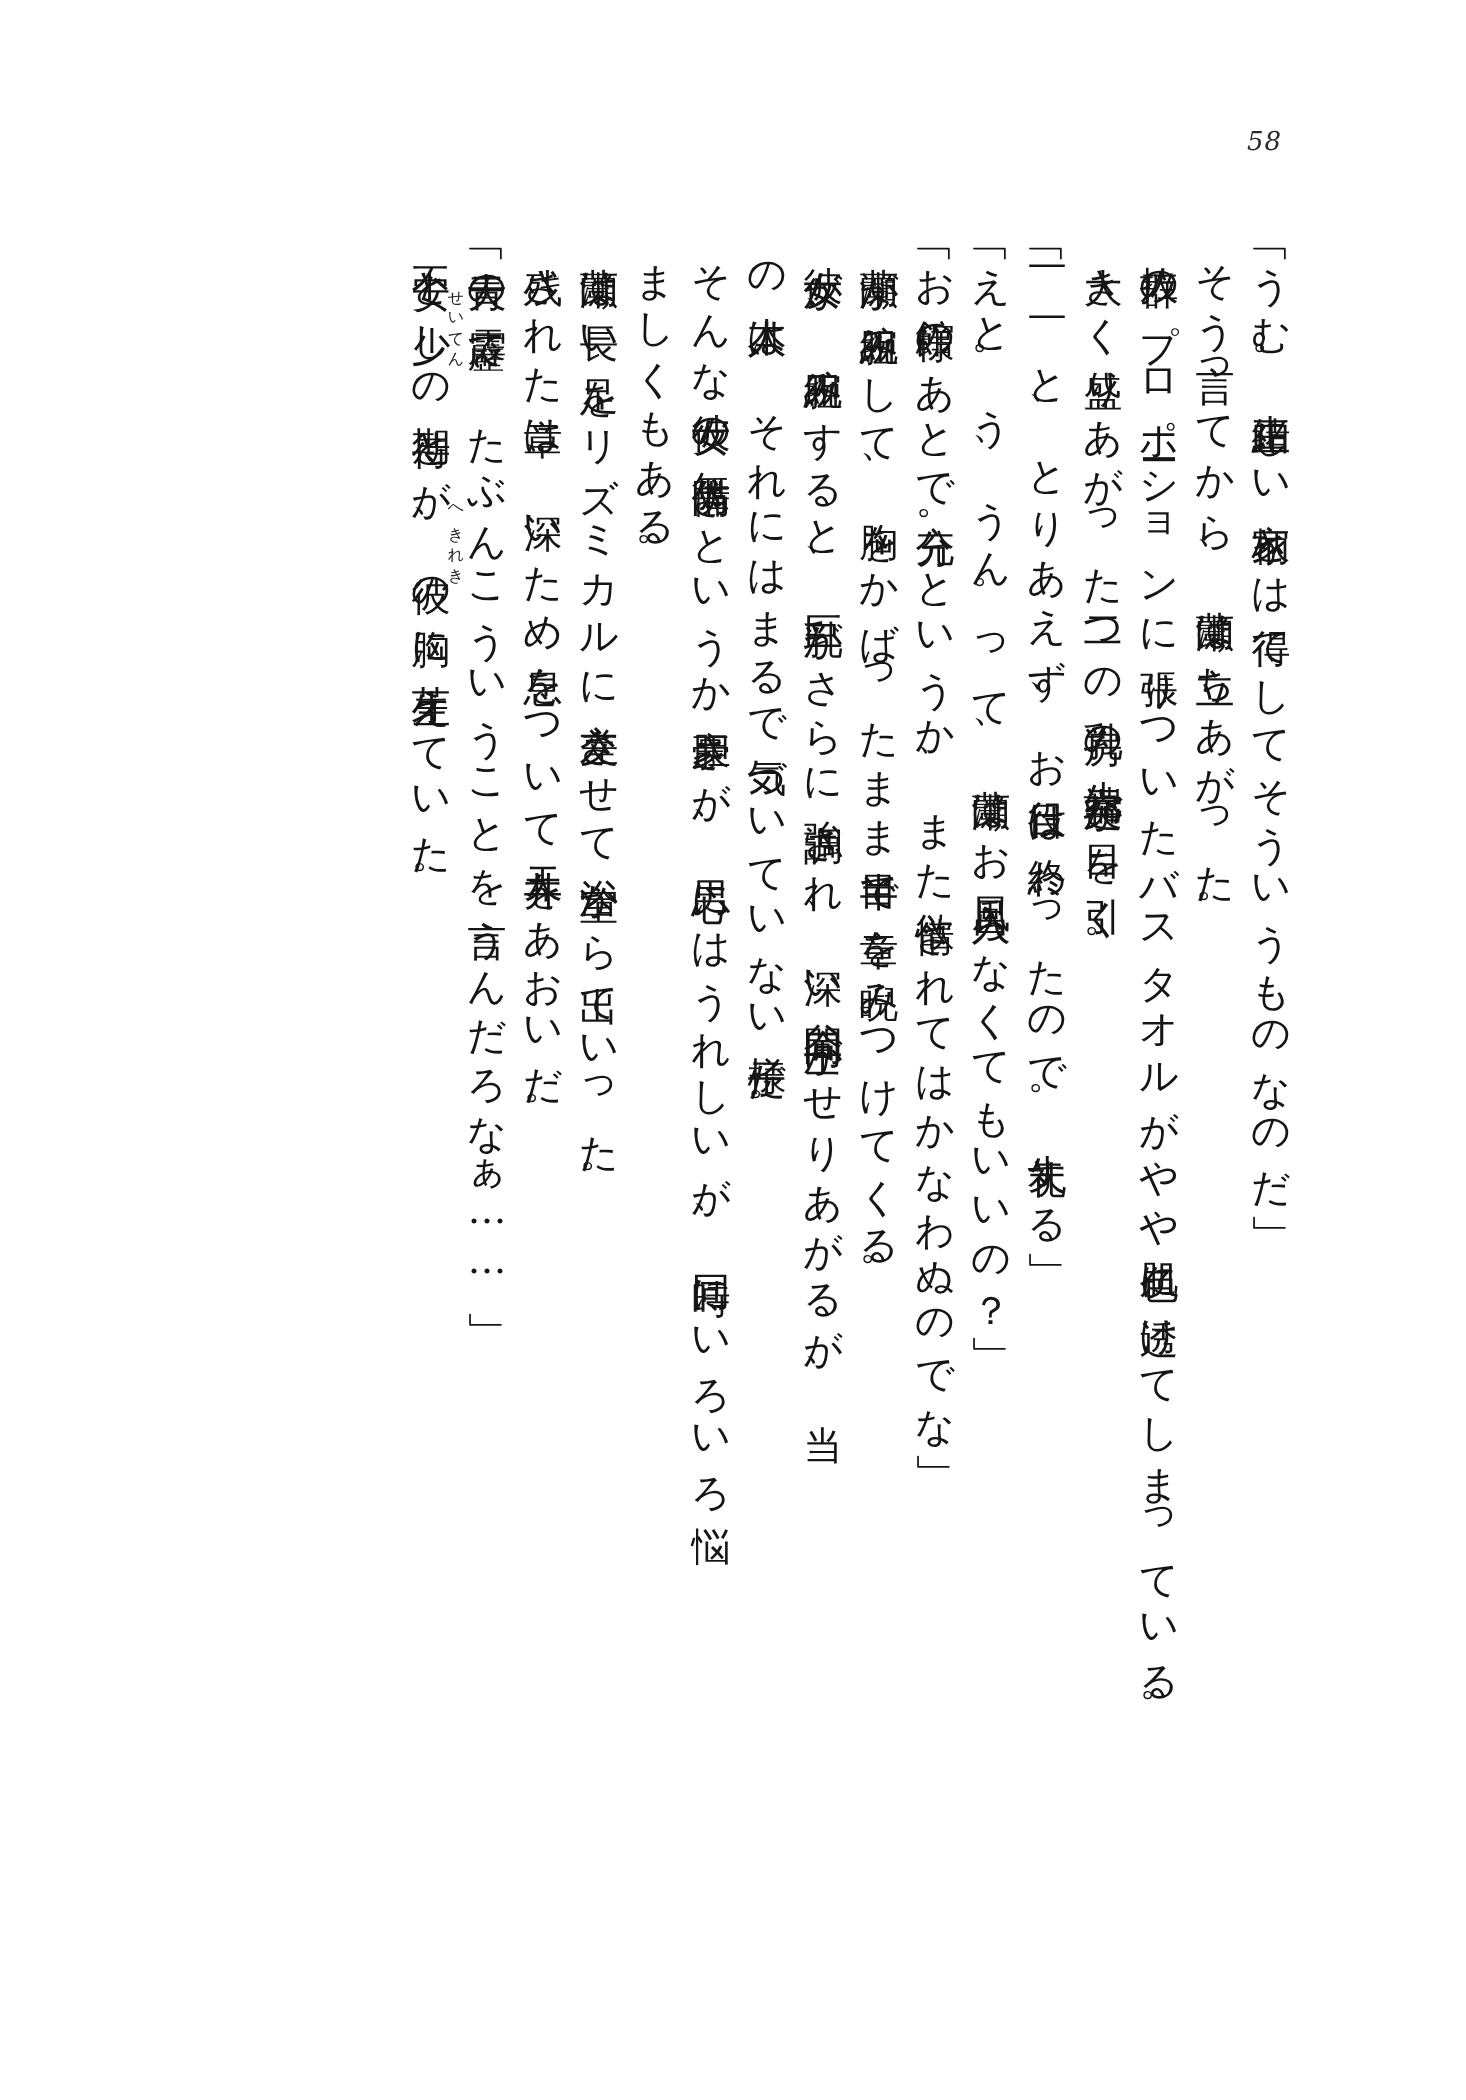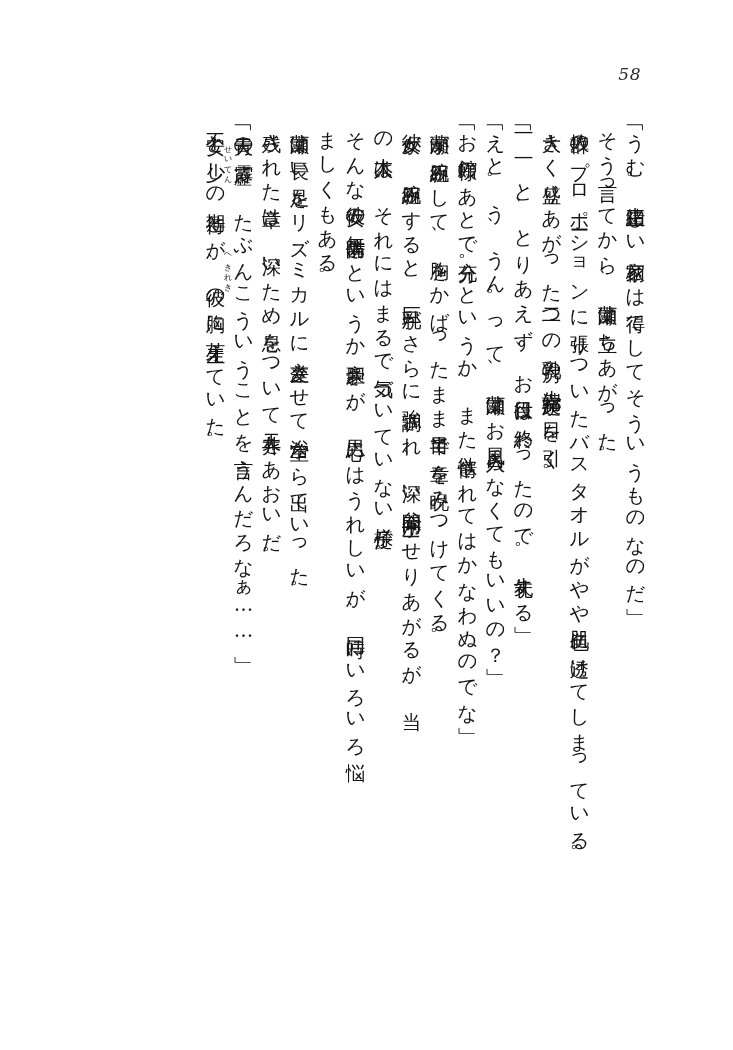--- a/index.html
+++ b/index.html
@@ -22,21 +22,21 @@
     background: #ffffff;
   }
 
   
   .page-number {
     position: absolute;
     top: 64px;
     right: 92px;
     font-family: "DejaVu Serif", "Liberation Serif", serif;
     font-style: italic;
-    font-size: 17px;
+    font-size: 13px;
     color: #2b2b2b;
     letter-spacing: 0.5px;
   }
 
   
   .text-block {
     position: absolute;
     top: 118px;
     right: 88px;
     left: 120px;

